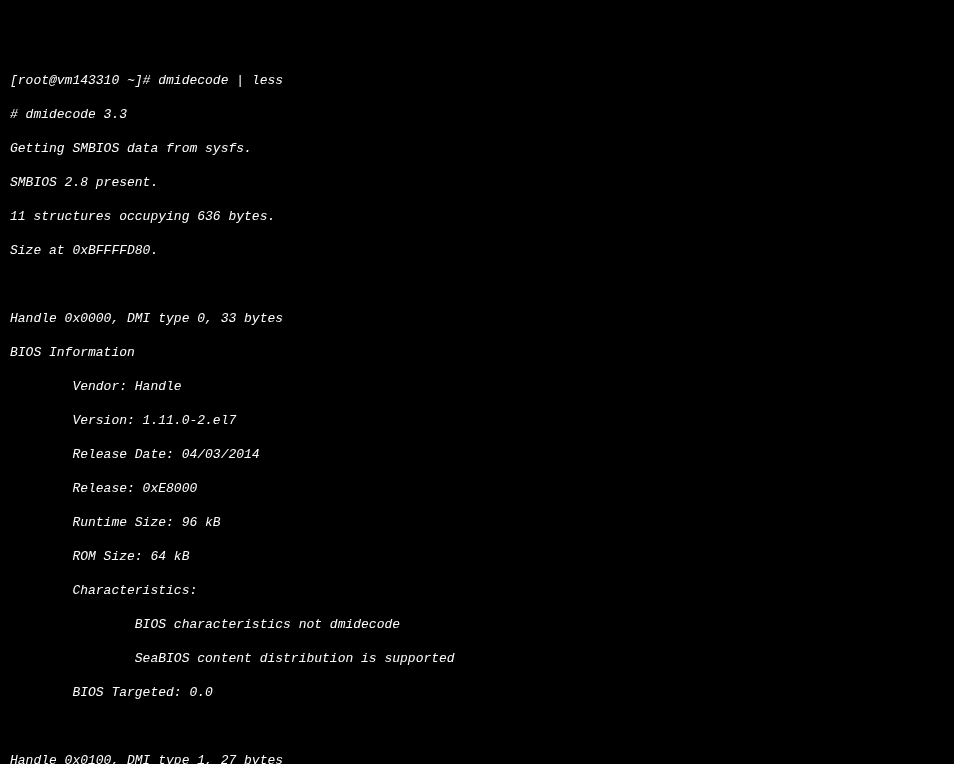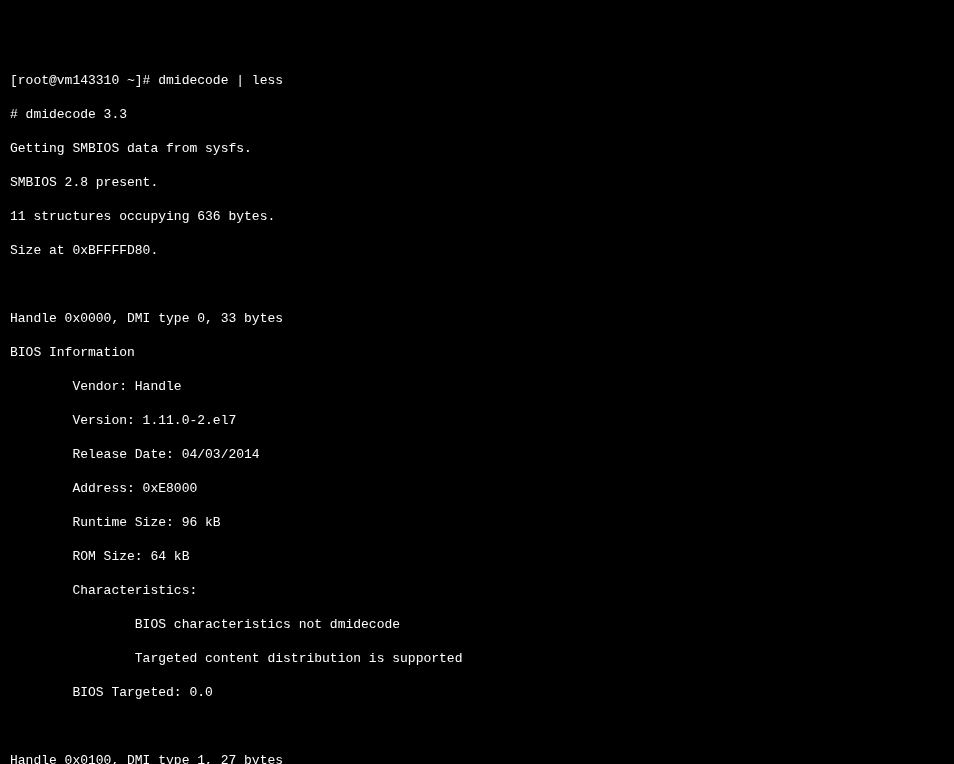--- a/index.html
+++ b/index.html
@@ -8,45 +8,45 @@
     color: #fff;
     font-family: "Courier New", Courier, monospace;
     font-size: 13px;
     line-height: 17px;
     width: 954px;
     height: 764px;
     overflow: hidden;
     padding: 4px 0 0 10px;
     white-space: pre;
   }
-  .line { display: block; }
+  .line { display: block; font-style: italic; }
 </style>
 </head>
 <body>
 
 
 
 <span class="line">[root@vm143310 ~]# dmidecode | less</span>
 <span class="line"># dmidecode 3.3</span>
 <span class="line">Getting SMBIOS data from sysfs.</span>
 <span class="line">SMBIOS 2.8 present.</span>
 <span class="line">11 structures occupying 636 bytes.</span>
 <span class="line">Size at 0xBFFFFD80.</span>
 <span class="line"> </span>
 <span class="line">Handle 0x0000, DMI type 0, 33 bytes</span>
 <span class="line">BIOS Information</span>
 <span class="line">        Vendor: Handle</span>
 <span class="line">        Version: 1.11.0-2.el7</span>
 <span class="line">        Release Date: 04/03/2014</span>
-<span class="line">        Address: 0xE8000</span>
+<span class="line">        Release: 0xE8000</span>
 <span class="line">        Runtime Size: 96 kB</span>
 <span class="line">        ROM Size: 64 kB</span>
 <span class="line">        Characteristics:</span>
 <span class="line">                BIOS characteristics not dmidecode</span>
-<span class="line">                Targeted content distribution is supported</span>
+<span class="line">                SeaBIOS content distribution is supported</span>
 <span class="line">        BIOS Targeted: 0.0</span>
 <span class="line"> </span>
 <span class="line">Handle 0x0100, DMI type 1, 27 bytes</span>
 
 
 
 
 
 
 

